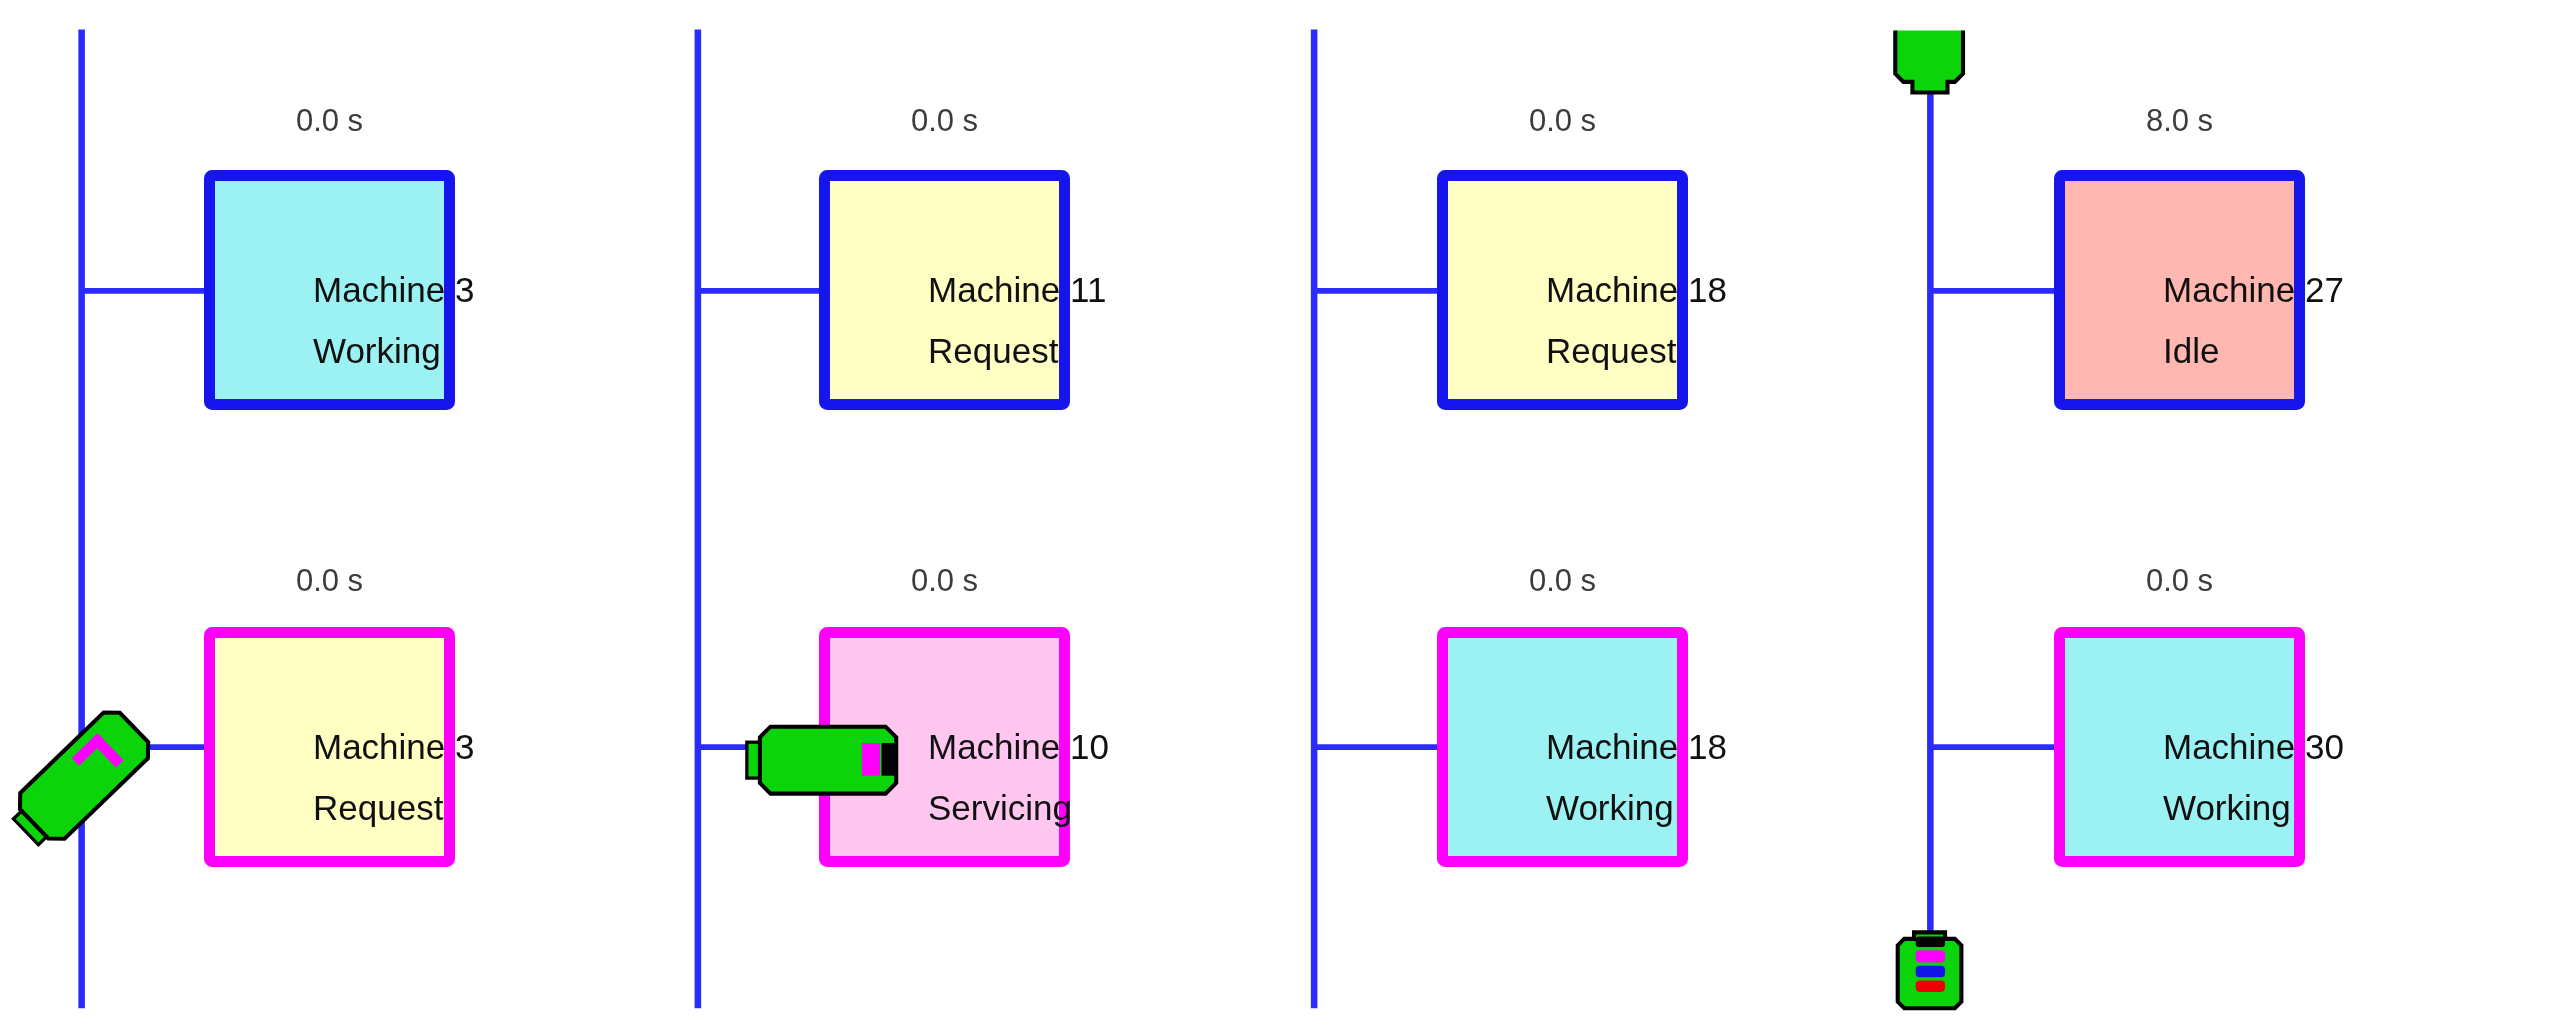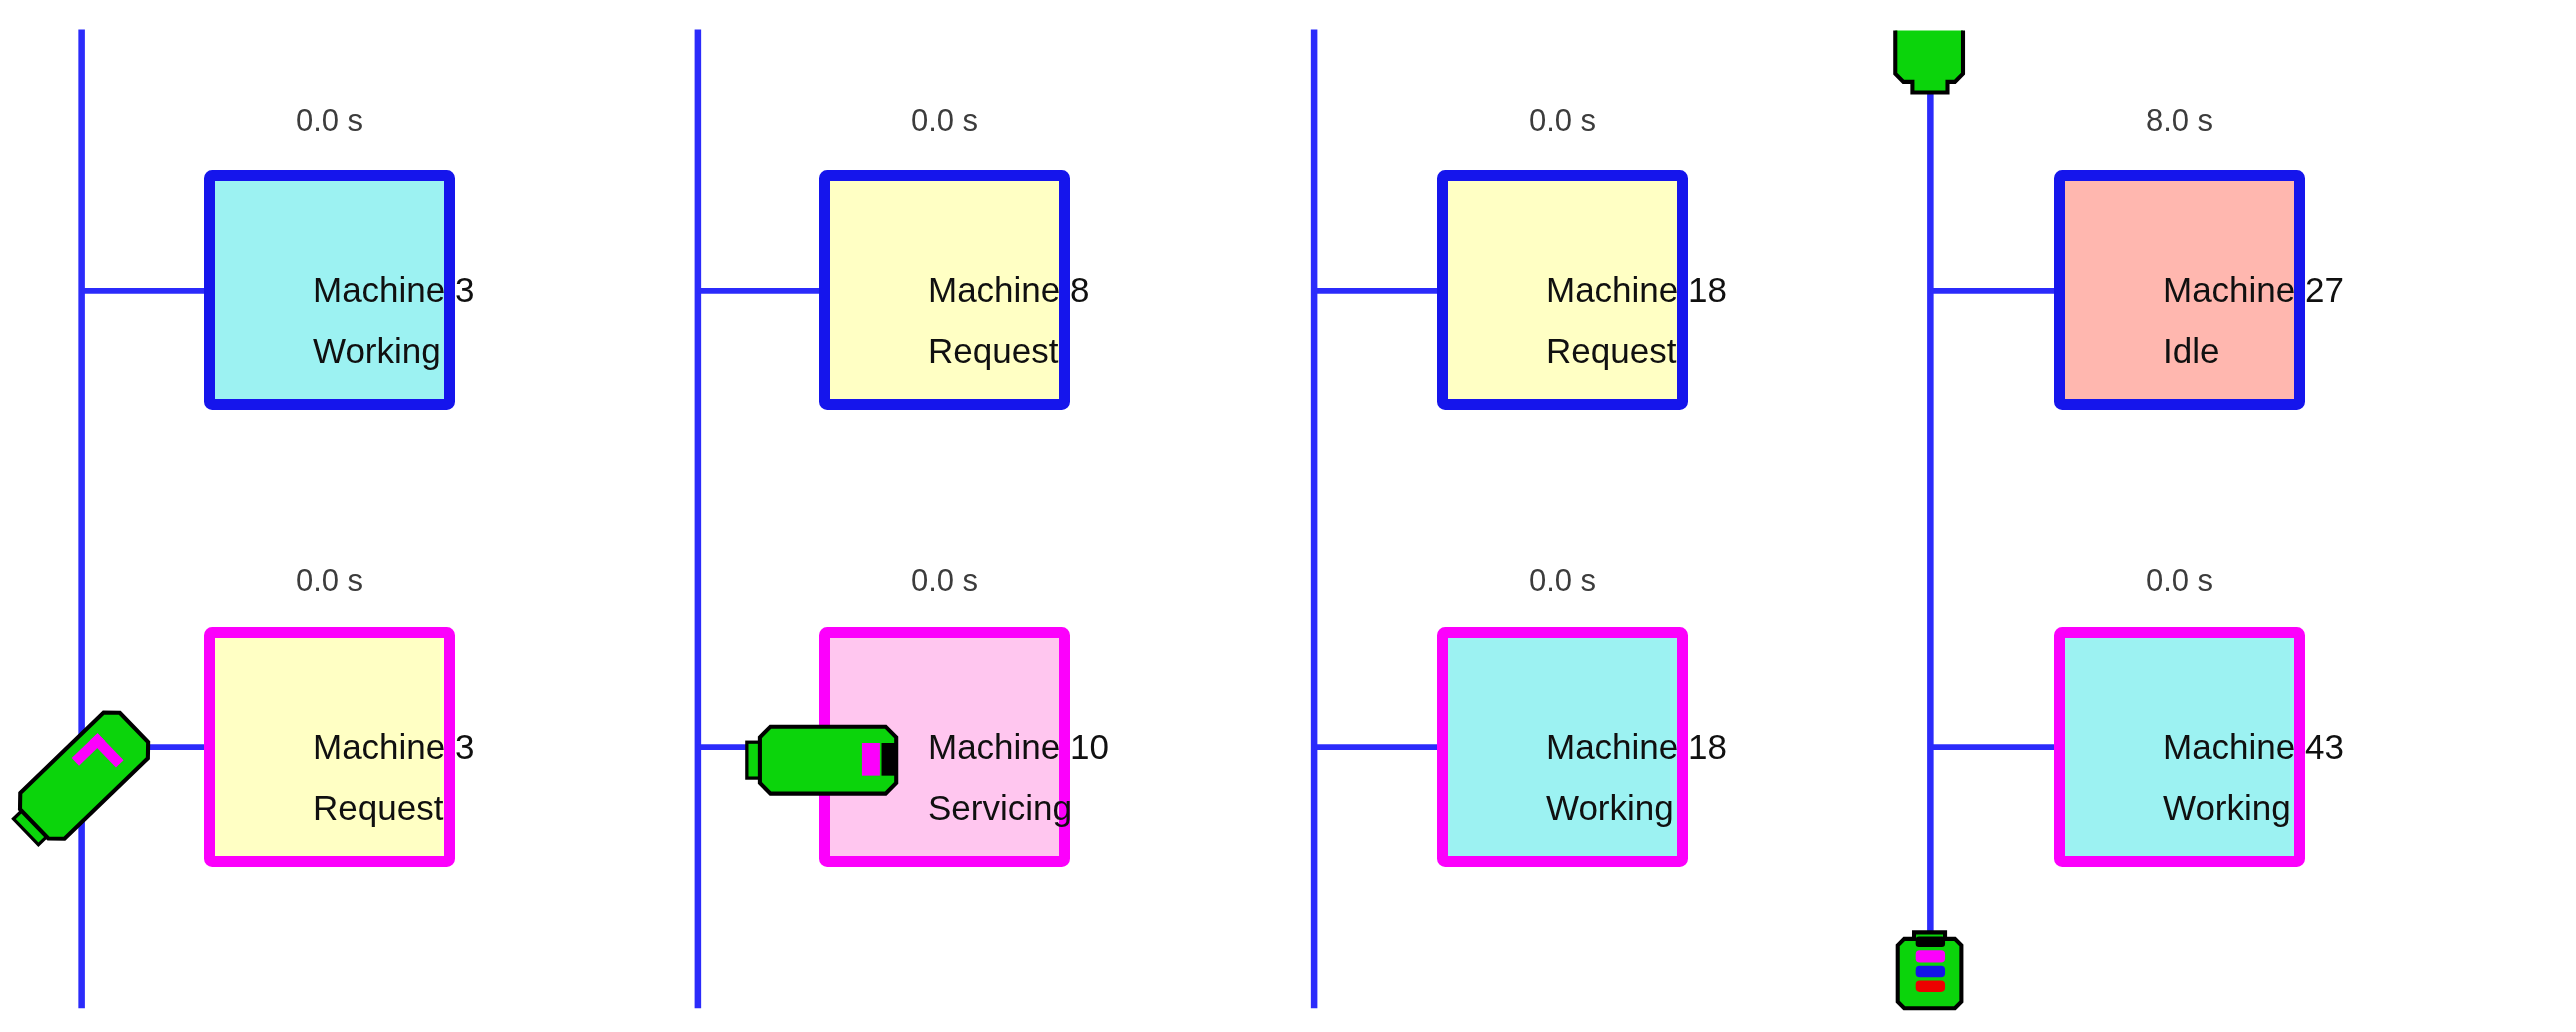--- a/index.html
+++ b/index.html
@@ -67,21 +67,21 @@
     <div class="timer col1">0.0 s</div>
     <div class="machine-box col1 b-magenta f-yellow">
       <div class="mlabel l1">Machine 3</div>
       <div class="mlabel l2">Request</div>
     </div>
   </div>
 
   <div class="unit row-top">
     <div class="timer col2">0.0 s</div>
     <div class="machine-box col2 b-blue f-yellow">
-      <div class="mlabel l1">Machine 8</div>
+      <div class="mlabel l1">Machine 11</div>
       <div class="mlabel l2">Request</div>
     </div>
   </div>
   <div class="unit row-bottom">
     <div class="timer col2">0.0 s</div>
     <div class="machine-box col2 b-magenta f-pink">
       <div class="mlabel l1">Machine 10</div>
       <div class="mlabel l2">Servicing</div>
     </div>
   </div>
@@ -104,21 +104,21 @@
   <div class="unit row-top">
     <div class="timer col4">8.0 s</div>
     <div class="machine-box col4 b-blue f-salmon">
       <div class="mlabel l1">Machine 27</div>
       <div class="mlabel l2">Idle</div>
     </div>
   </div>
   <div class="unit row-bottom">
     <div class="timer col4">0.0 s</div>
     <div class="machine-box col4 b-magenta f-cyan">
-      <div class="mlabel l1">Machine 43</div>
+      <div class="mlabel l1">Machine 30</div>
       <div class="mlabel l2">Working</div>
     </div>
   </div>
 
   <svg class="layer" id="vehicles-layer" viewBox="0 0 3156 1265" width="2576" height="1033">
 
     <g transform="translate(103,950) rotate(-44)">
       <rect x="-99" y="-22" width="18" height="44" stroke-width="4" stroke="#000" fill="#0bd40b"></rect>
       <polygon points="-71,-39 71,-39 85,-25 85,25 71,39 -71,39 -85,25 -85,-25" stroke="#000" stroke-width="5" fill="#0bd40b"></polygon>
       <rect x="4" y="-26" width="44" height="13" fill="#fc00fc"></rect>

